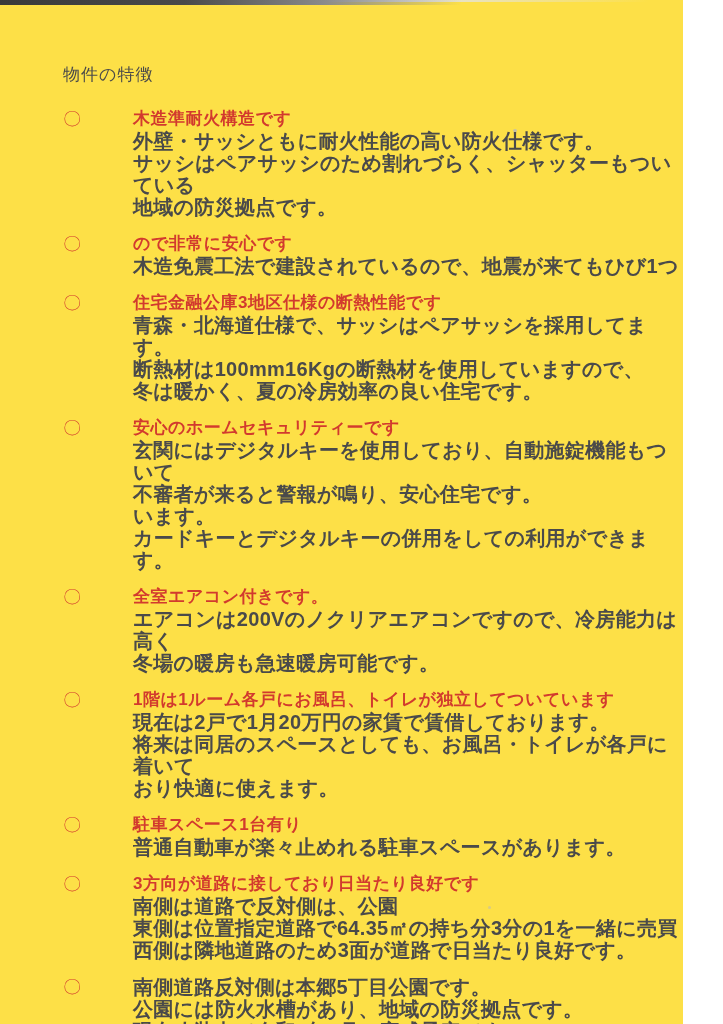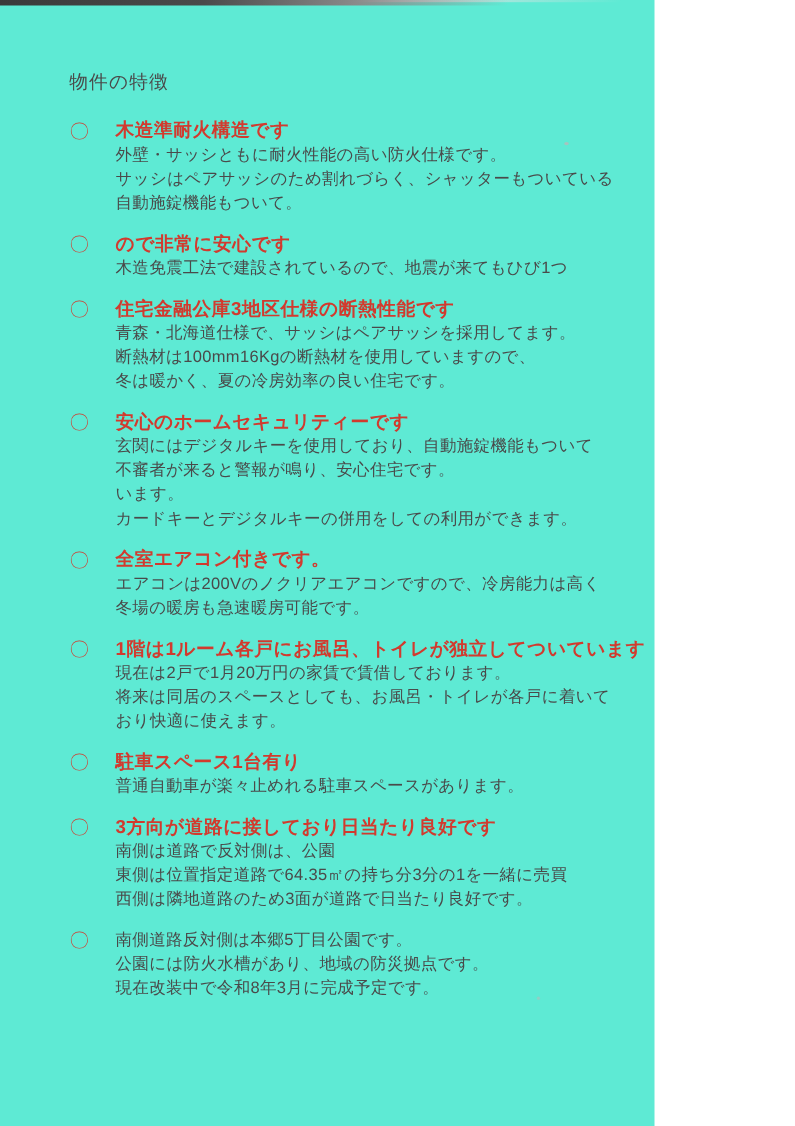--- a/index.html
+++ b/index.html
@@ -2,23 +2,23 @@
 <html lang="ja" style="--red: #d23a2e; --body: #4a4a4a;"><head>
 <meta charset="utf-8">
 <style>
   html, body {
     margin: 0;
     padding: 0;
     background: #ffffff;
   }
   .page {
     position: relative;
-    width: 595px;
+    width: 683px;
     height: 1024px;
-    background: #5eead4;
+    background: #fde047;
     overflow: hidden;
     font-family: "Liberation Sans", "DejaVu Sans", sans-serif;
   }
   
   .scan-line {
     position: absolute;
     top: 0; left: 0;
     width: 100%;
     height: 2px;
     background: linear-gradient(to right, #cfcfcf 0%, #e3e3e3 60%, rgba(255,255,255,0) 95%);
@@ -62,54 +62,55 @@
     align-items: flex-start;
     margin-bottom: 15px;
   }
   .bullet {
     flex: 0 0 42px;
     color: var(--red, #d23a2e);
     font-size: 18px;
     line-height: 22px;
     font-weight: 400;
   }
-  .sec-text { flex: 1 1 auto; }
+  .sec-text { flex: 1 1 auto; margin-left: 28px; }
   .sec-heading {
     color: var(--red, #d23a2e);
     font-weight: bold;
     font-size: 17px;
     line-height: 22px;
     letter-spacing: .5px;
   }
   .sec-line {
     color: var(--body, #4a4a4a);
-    font-size: 15px;
+    font-size: 20px;
     line-height: 22px;
     letter-spacing: .3px;
+    font-weight: bold;
   }
 </style>
 </head>
 <body>
 
 <div class="page">
   <div class="scan-line"></div>
   <div class="scan-bar"></div>
   <div class="speck s1"></div>
   <div class="speck s2"></div>
 
   <div class="title">物件の特徴</div>
 
   <div class="feature-list">
       <div class="feature-section">
         <span class="bullet">〇</span>
         <div class="sec-text">
           <div class="sec-heading">木造準耐火構造です</div>
           <div class="sec-line">外壁・サッシともに耐火性能の高い防火仕様です。</div>
           <div class="sec-line">サッシはペアサッシのため割れづらく、シャッターもついている</div>
-          <div class="sec-line">自動施錠機能もついて。</div>
+          <div class="sec-line">地域の防災拠点です。</div>
         </div>
       </div>
       <div class="feature-section">
         <span class="bullet">〇</span>
         <div class="sec-text">
           <div class="sec-heading">ので非常に安心です</div>
           <div class="sec-line">木造免震工法で建設されているので、地震が来てもひび1つ</div>
         </div>
       </div>
       <div class="feature-section">

